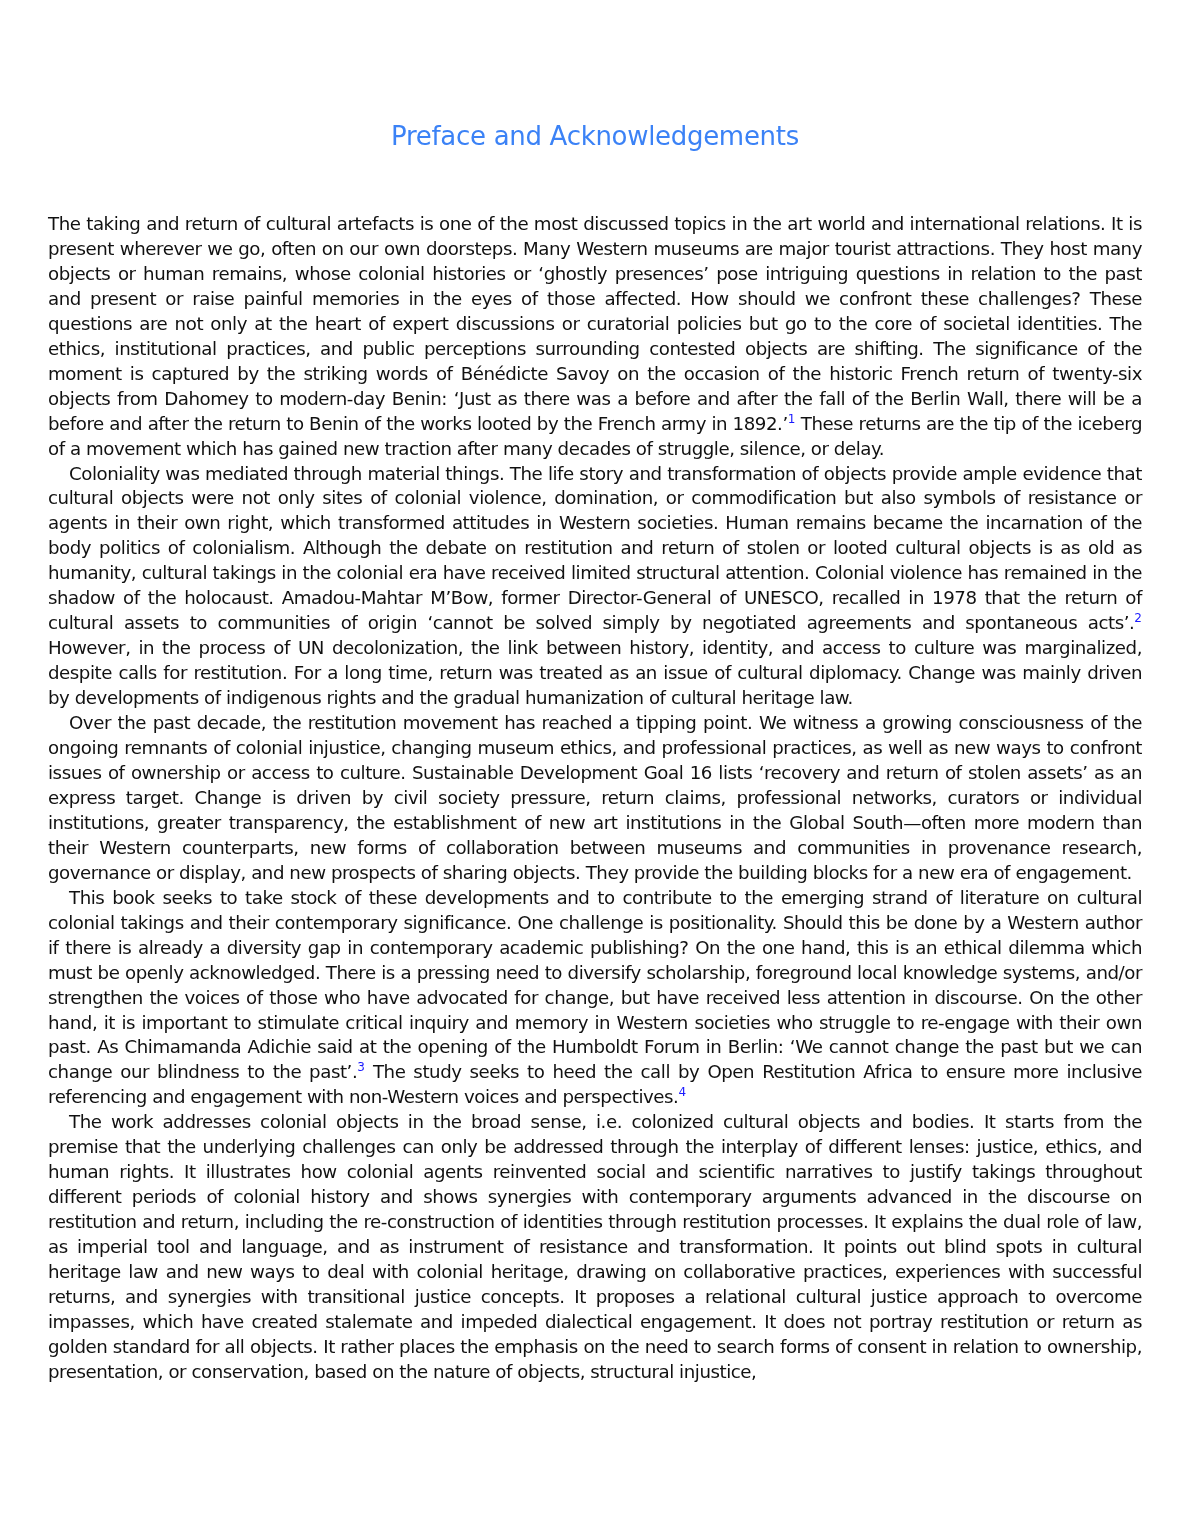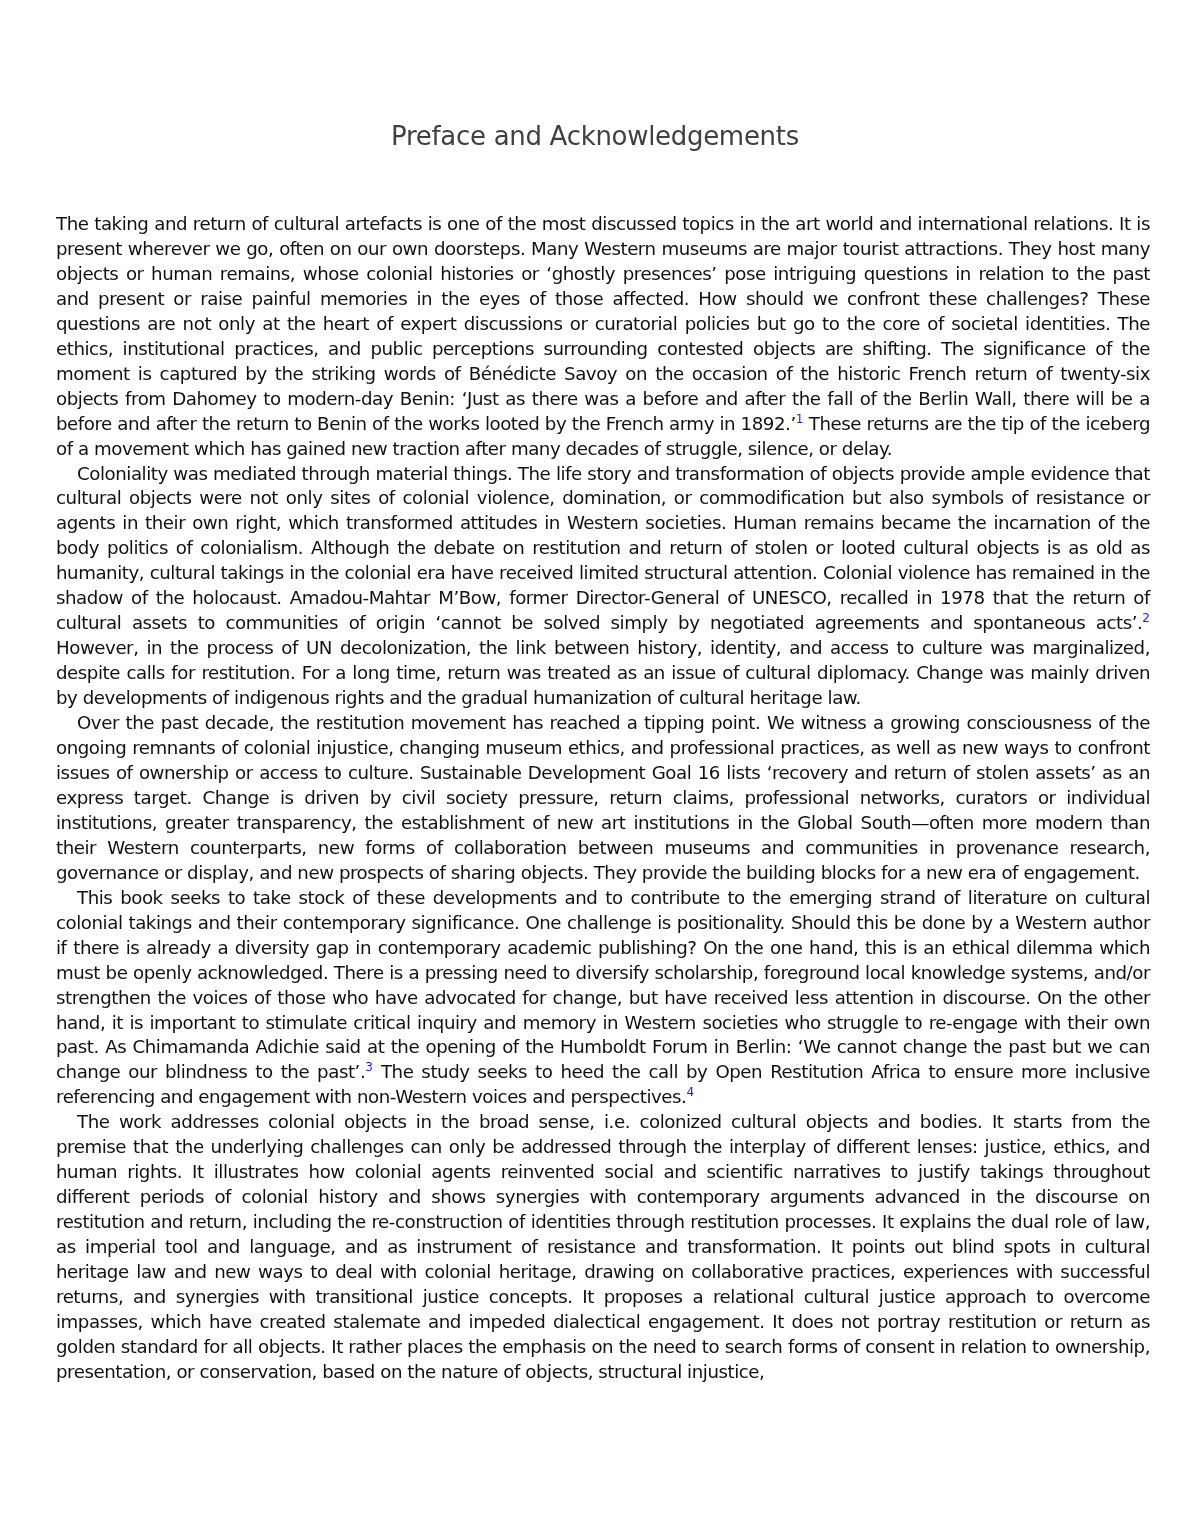--- a/index.html
+++ b/index.html
@@ -24,26 +24,26 @@
     .title {
       position: absolute;
       top: 121px;
       left: 0;
       width: 1094px;
       text-align: center;
       font-size: 26px;
       font-weight: normal;
       margin: 0;
       letter-spacing: -0.3px;
-      color: #404040;
+      color: #3b82f6;
     }
     .body {
       position: absolute;
       top: 212px;
-      left: 8px;
+      left: 0;
       width: 1094px;
     }
     .para {
       margin: 0;
       font-size: 18.2px;
       line-height: 24.95px;
       text-align: justify;
       letter-spacing: -0.45px;
       word-spacing: 0px;
       hyphens: none;

